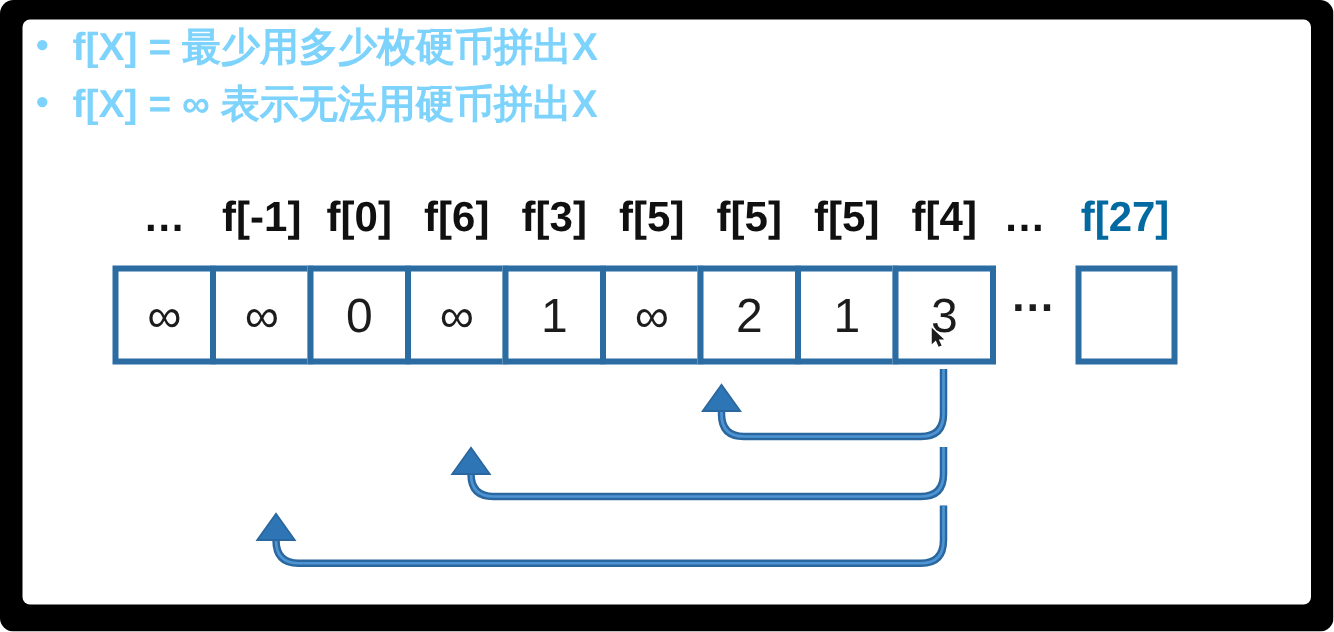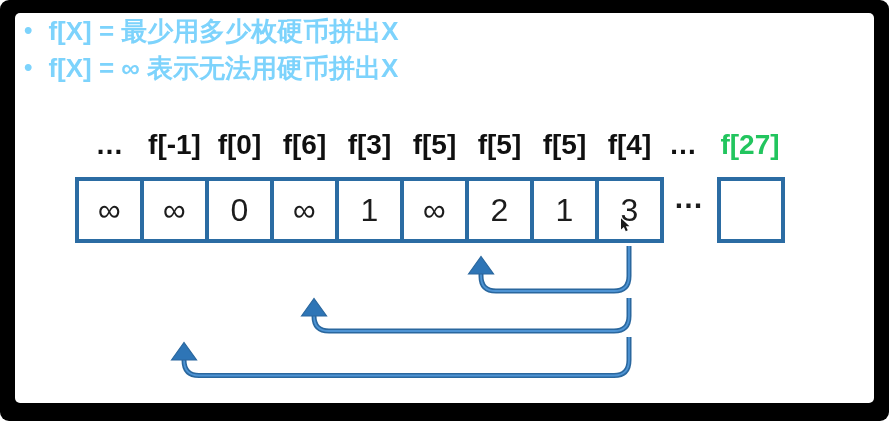--- a/index.html
+++ b/index.html
@@ -18,21 +18,21 @@
   .label-row .idx-label{
     position:absolute;top:129px;left:calc(75px + var(--i)*65px);width:69px;
     text-align:center;font-size:28px;font-weight:700;color:#101010;white-space:nowrap;
   }
   .gap-label{
     position:absolute;top:129px;left:660px;width:48px;text-align:center;
     font-size:28px;font-weight:700;color:#101010;letter-spacing:2px;
   }
   .tail-label{
     position:absolute;top:129px;left:710px;width:80px;text-align:center;
-    font-size:28px;font-weight:700;color:#22c55e;
+    font-size:28px;font-weight:700;color:#0369a1;
   }
   .cell-row .cell{
     position:absolute;top:177px;left:calc(75px + var(--i)*65px);width:69px;height:66px;
     box-sizing:border-box;border:4px solid #2B6CA3;background:#fff;
     display:flex;align-items:center;justify-content:center;
     font-size:32px;color:#1c1c1c;
   }
   .row-ellipsis{
     position:absolute;top:181px;left:664px;width:52px;text-align:center;
     font-size:30px;font-weight:700;color:#1c1c1c;letter-spacing:3px;

